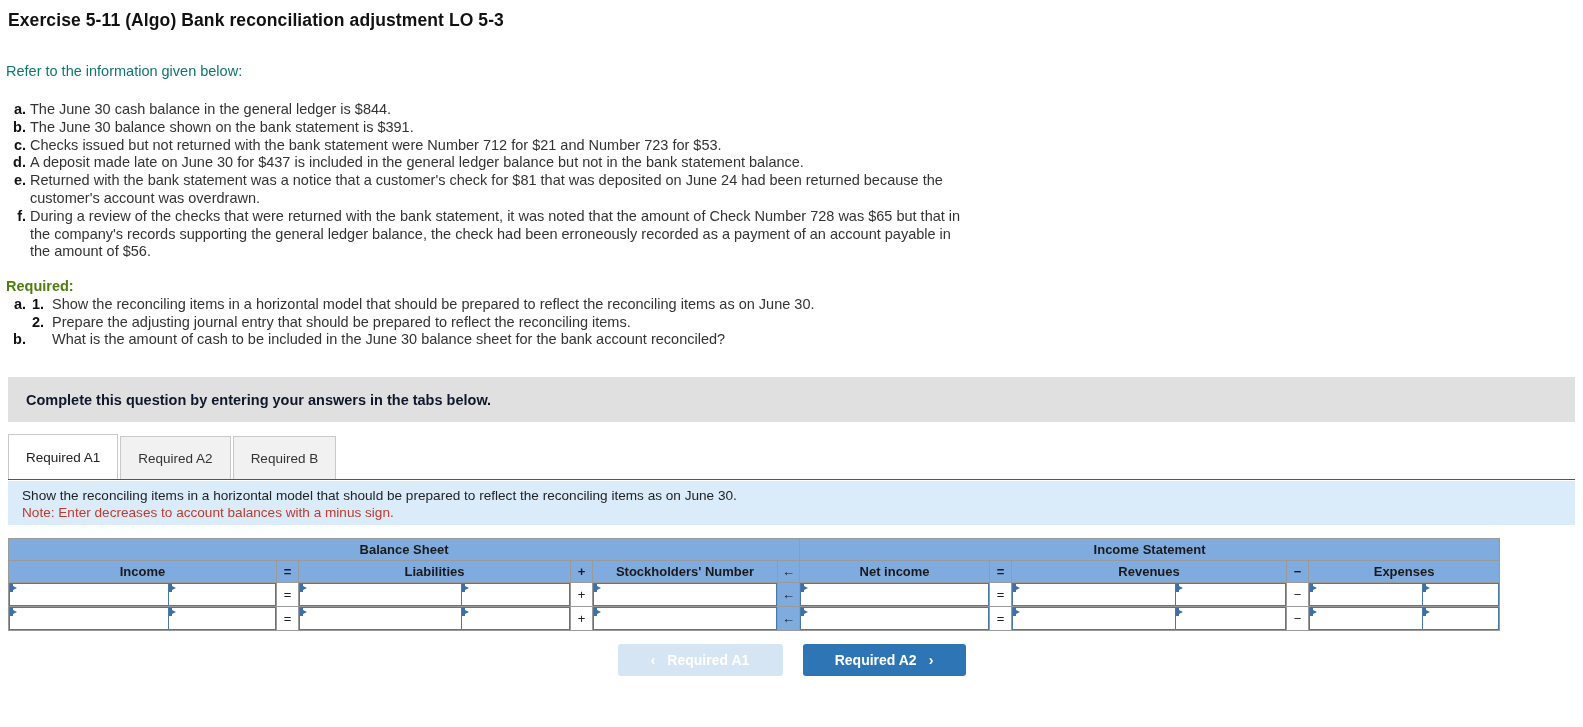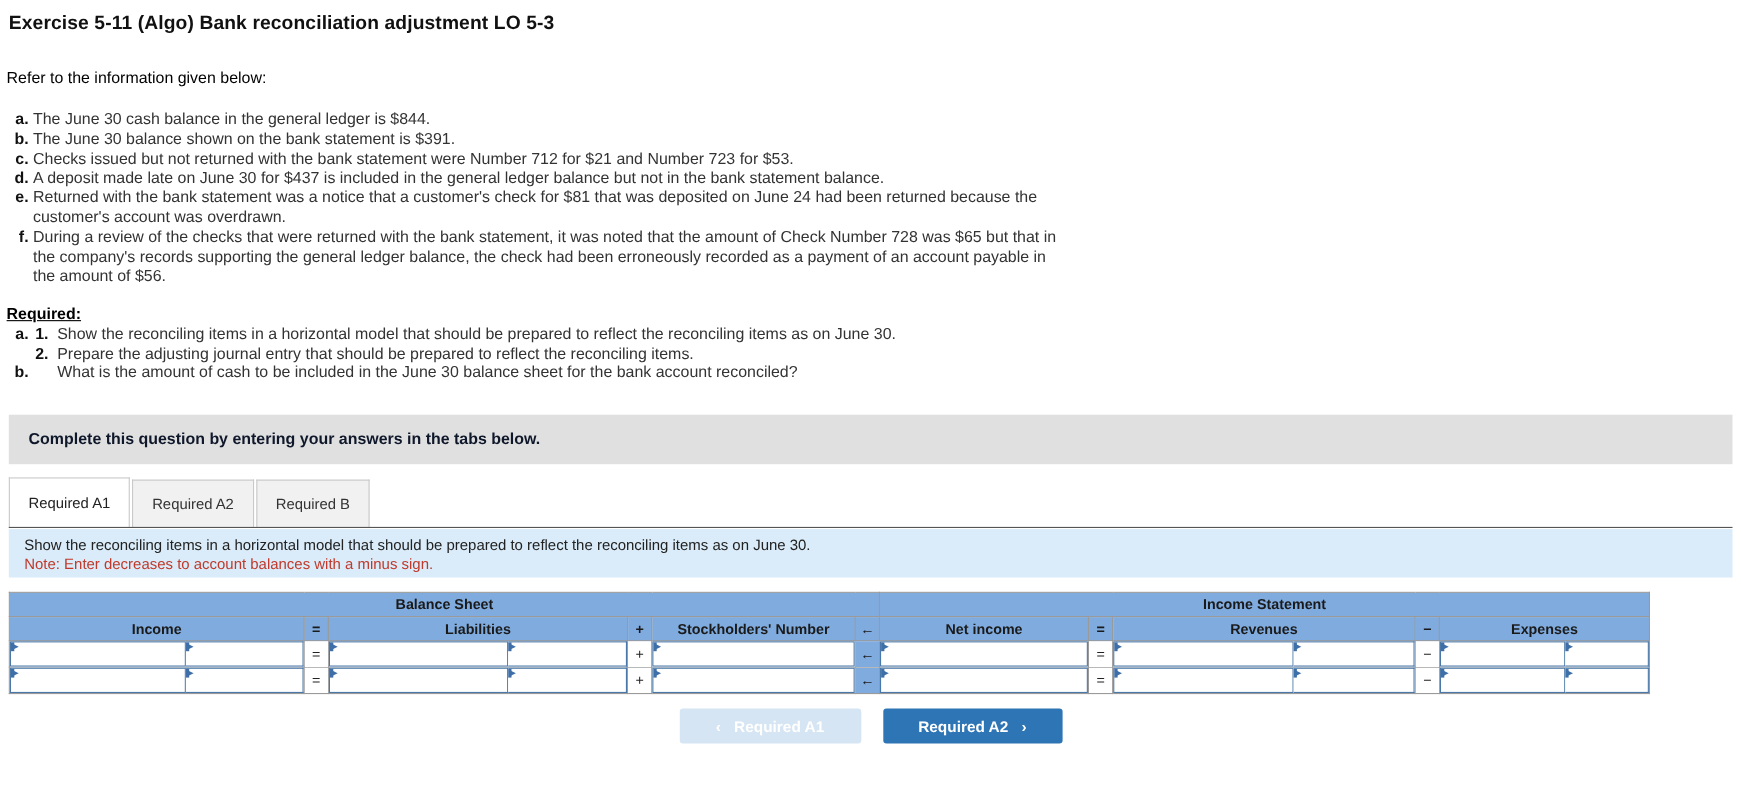--- a/index.html
+++ b/index.html
@@ -17,21 +17,21 @@
   
   .title {
     position: absolute; left: 8px; top: 10px;
     font-size: 17.5px; font-weight: bold; color: #111;
     letter-spacing: 0.1px;
   }
 
   
   .refer {
     position: absolute; left: 6px; top: 63px;
-    font-size: 14.5px; color: #000000;
+    font-size: 14.5px; color: #0f766e;
   }
 
   
   .facts {
     position: absolute; left: 6px; top: 101px;
     width: 960px;
     font-size: 14.5px; color: #333;
     line-height: 17.8px;
   }
   .fact { display: flex; align-items: flex-start; }
@@ -41,21 +41,21 @@
     text-align: right; margin-right: 4px;
   }
   .fact .txt { flex: 1; }
 
   
   .req-wrap {
     position: absolute; left: 6px; top: 278px;
     width: 980px; font-size: 14.5px; color: #333;
     line-height: 17.8px;
   }
-  .req-head { font-weight: bold; color: #000000; text-decoration: underline; }
+  .req-head { font-weight: bold; color: #4d7c0f; }
   .req-row { display: flex; align-items: flex-start; }
   .req-row .alpha {
     font-weight: bold; color: #111;
     width: 20px; min-width: 20px; text-align: right; margin-right: 6px;
   }
   .req-row .num {
     font-weight: bold; color: #111;
     width: 16px; min-width: 16px; text-align: left; margin-right: 4px;
   }
 

